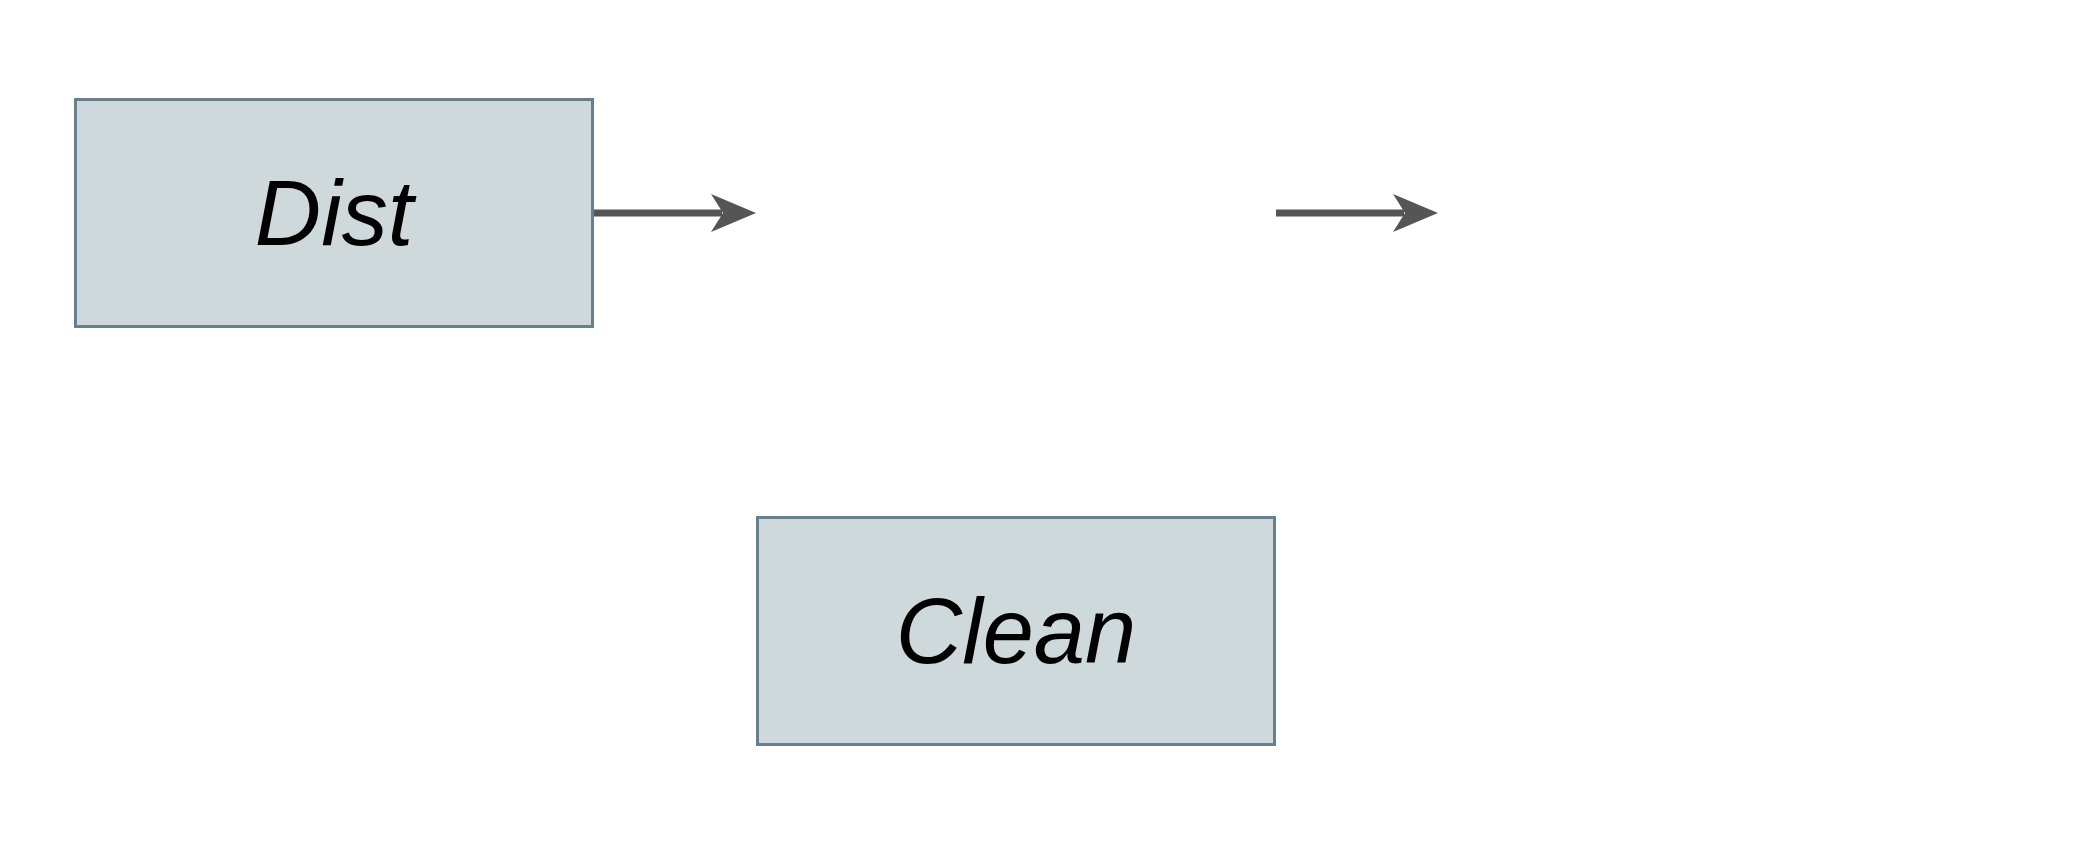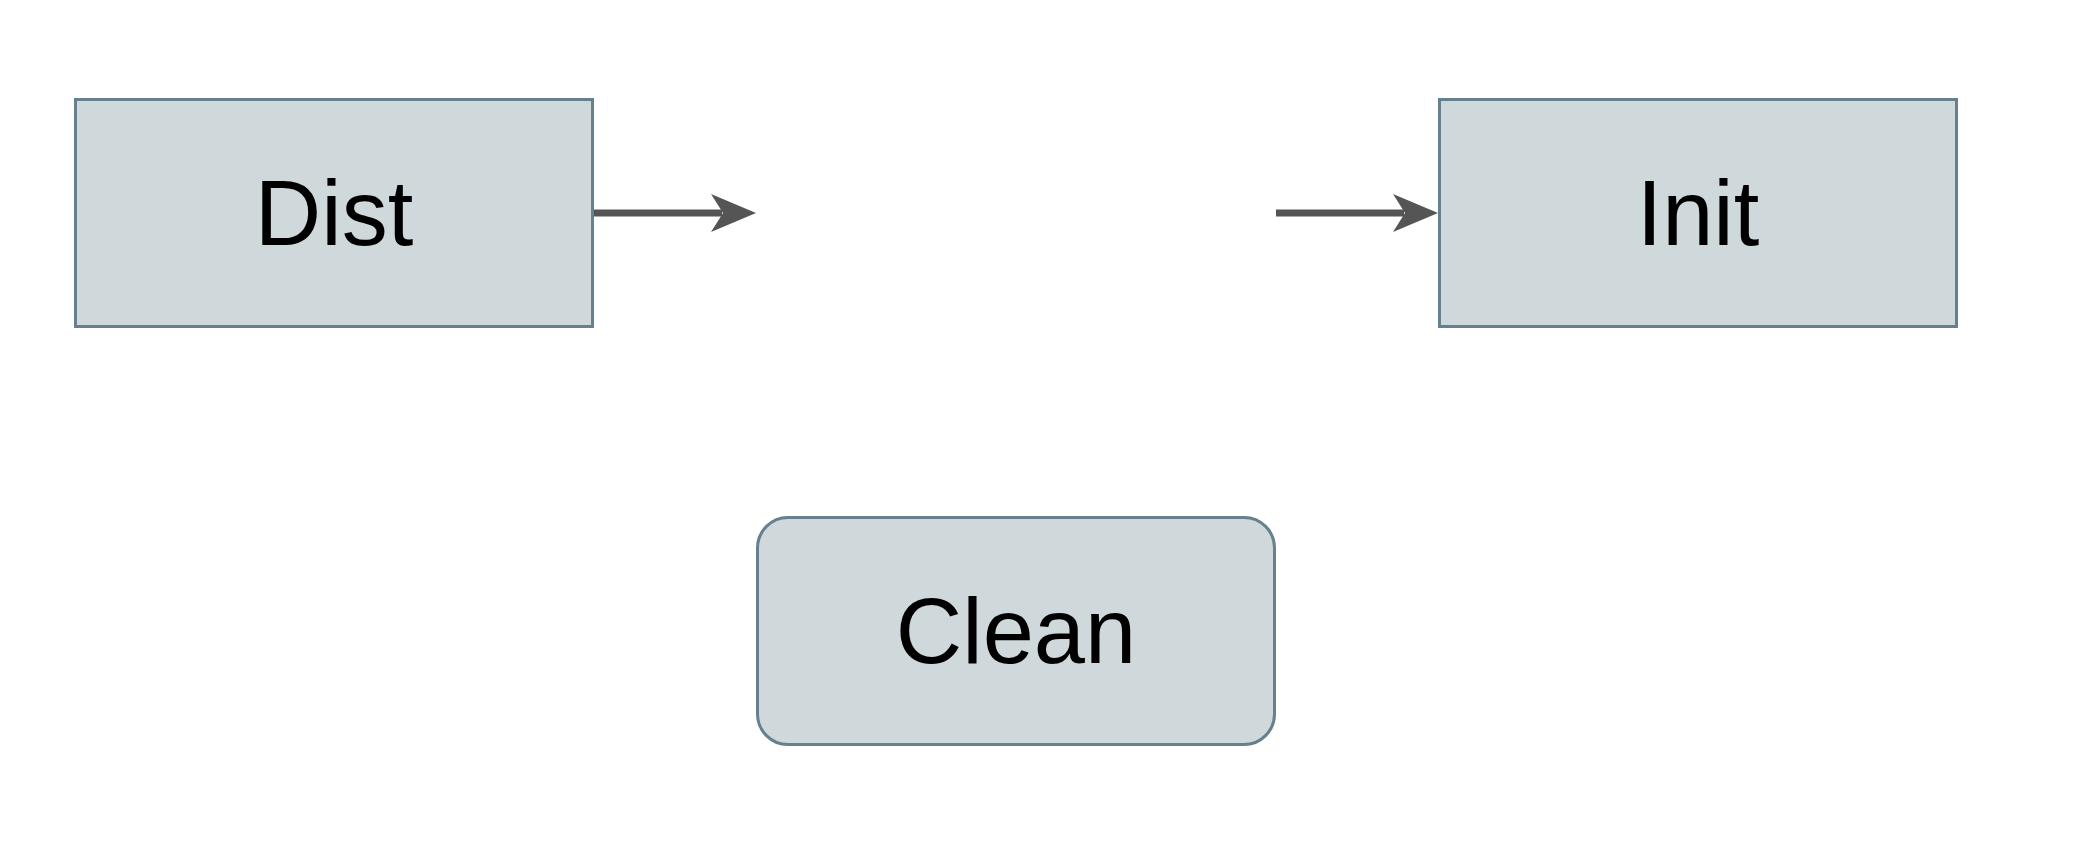--- a/index.html
+++ b/index.html
@@ -34,25 +34,26 @@
     align-items: center;
     justify-content: center;
   }
   .node-label {
     font-size: 92px;
     font-weight: 400;
     color: var(--node-label, #000000);
     letter-spacing: 0px;
     white-space: nowrap;
     user-select: none;
+    font-style: italic;
   }
   .node-dist    { left: 74px;   top: 98px;  }
   .node-compile { left: 756px;  top: 98px;  }
   .node-init    { left: 1438px; top: 98px;  }
-  .node-clean   { left: 756px;  top: 516px; border-radius: 32px; }
+  .node-clean   { left: 756px;  top: 516px; }
 </style>
 </head>
 <body>
 
 <div class="canvas">
 
   <svg class="edges" viewBox="0 0 2078 848" xmlns="http://www.w3.org/2000/svg">
     <g>
       <line x1="594" y1="213" x2="722" y2="213" stroke-width="7" stroke="#555555"></line>
       <polygon points="756,213 711,194 723,213 711,232" fill="#555555"></polygon>
@@ -61,21 +62,18 @@
       <line x1="1276" y1="213" x2="1404" y2="213" stroke-width="7" stroke="#555555"></line>
       <polygon points="1438,213 1393,194 1405,213 1393,232" fill="#555555"></polygon>
     </g>
   </svg>
 
   <div class="node node-dist">
     <span class="node-label">Dist</span>
   </div>
 
 
-  <div class="node node-init">
-    <span class="node-label">Init</span>
-  </div>
 
   <div class="node node-clean">
     <span class="node-label">Clean</span>
   </div>
 
 </div>
 
 </body></html>

